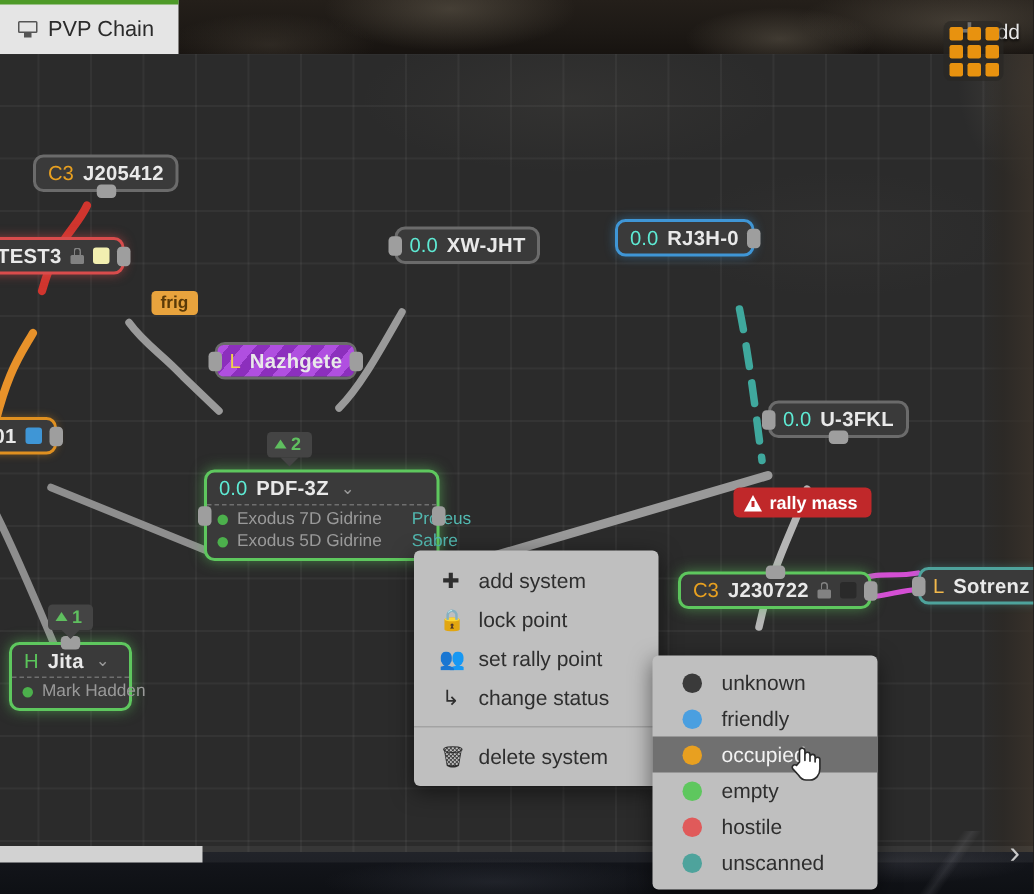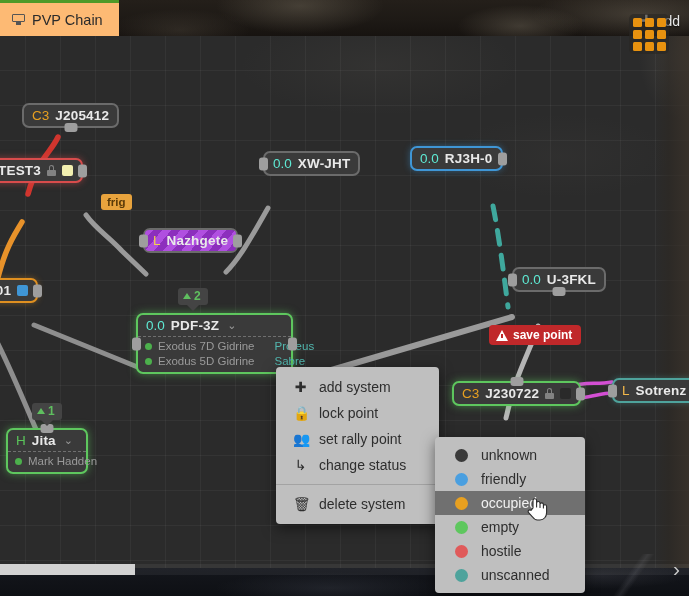--- a/index.html
+++ b/index.html
@@ -31,21 +31,21 @@
   .bg-footer::after {
     content:""; position:absolute; right:0; top:-14px; width:120px; height:60px;
     background: linear-gradient(125deg, rgba(0,0,0,0) 45%, rgba(200,200,210,0.10) 49%, rgba(0,0,0,0) 53%);
   }
 
   
   .tabbar { position: absolute; left: 0; top: 0; height: 36px; display: flex; align-items: stretch; }
   .tab {
     display: flex; align-items: center; gap: 7px;
     padding: 0 16px 0 12px;
-    background: #fdba74;
+    background: #e5e5e5;
     border-top: 3px solid #4e9a28;
     color: #2b2b2b;
     font-size: 14.5px;
     cursor: pointer;
     text-align: center;
   }
   .tab .mon { width: 13px; height: 11px; position: relative; }
   .tab .mon i { position:absolute; left:0; top:0; width:13px; height:8px; border:1.6px solid #555; border-radius:1px; display:block;}
   .tab .mon u { position:absolute; left:4px; top:8px; width:5px; height:3px; background:#555; display:block;}
 
@@ -382,21 +382,21 @@
           <span class="pname">Mark Hadden</span>
         </div>
       </div>
       <span class="nub top"></span>
     </div>
 
     <div class="edge-label" style="left:101px; top:158px;">frig</div>
 
     <div class="mass-label" style="left:489px; top:289px;">
       <span class="warn-tri"></span>
-      <span>save point</span>
+      <span>rally mass</span>
     </div>
 
     <div class="count-badge" style="left:178px; top:252px;">
       <span class="cb-tri"></span>
       <span>2</span>
     </div>
     <div class="count-badge" style="left:32px; top:367px;">
       <span class="cb-tri"></span>
       <span>1</span>
     </div>

